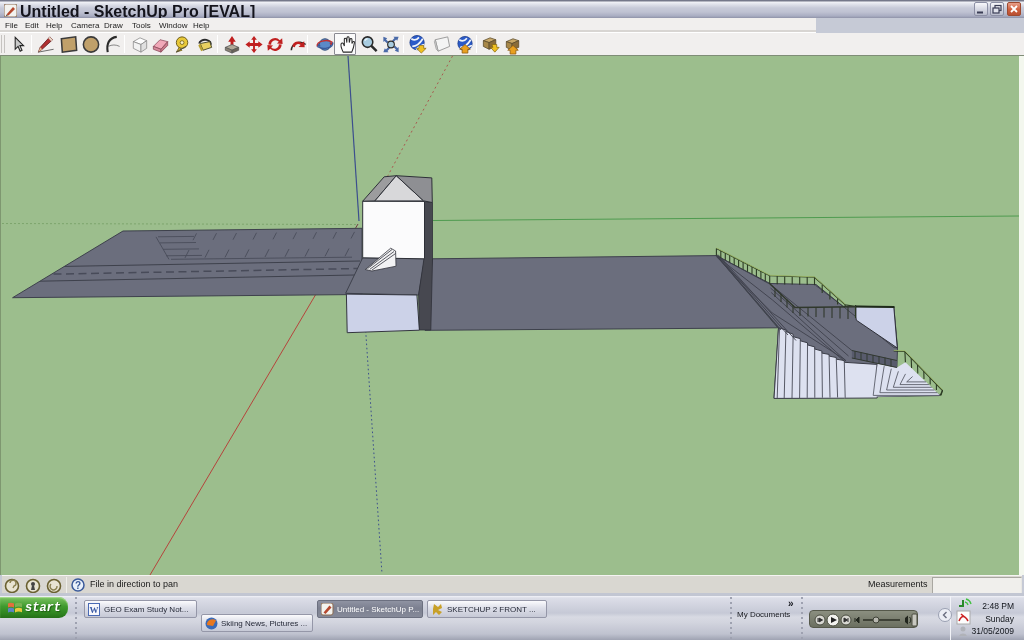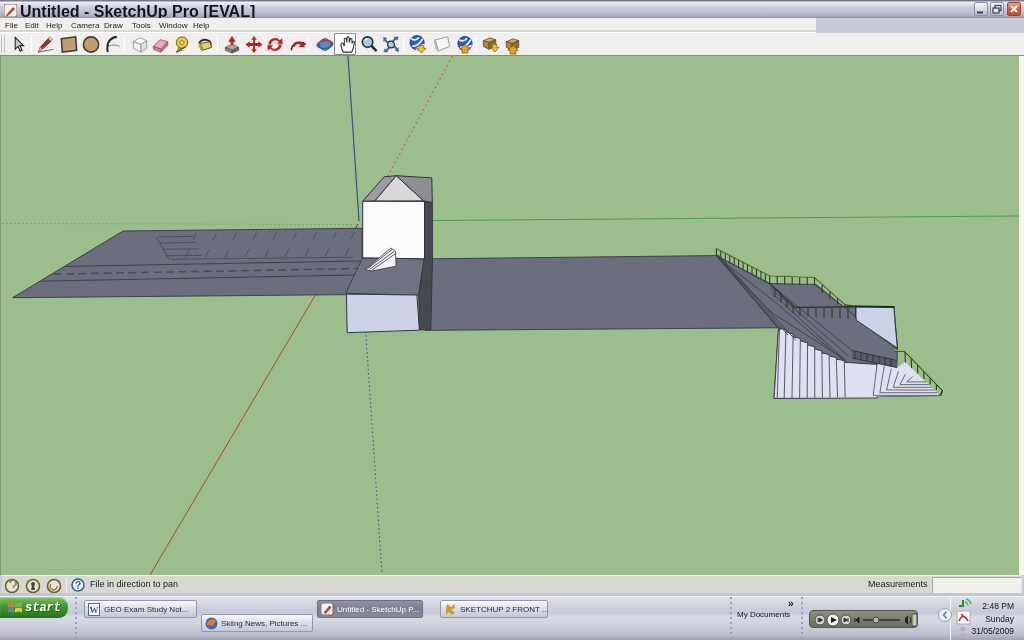--- a/index.html
+++ b/index.html
@@ -382,21 +382,21 @@
       </svg>
       <span class="lbl">Skiing News, Pictures ...</span>
     </div>
     <div class="tkbtn" id="tk3" style="left:317px;width:106px;">
       <svg width="13" height="13" style="position:absolute;left:3px;top:2px;">
         <rect x="0" y="0" width="12" height="12" rx="2" fill="#f3f3ef" stroke="#8a6a50"></rect>
         <path d="M2.5,9.5 L8.5,2.5 L10.5,4.5 L4.5,11 Z" fill="#b5482e"></path>
       </svg>
       <span class="lbl">Untitled - SketchUp P...</span>
     </div>
-    <div class="tkbtn" style="left:440px;width:108px;">
+    <div class="tkbtn" style="left:427px;width:120px;">
       <svg width="13" height="13" style="position:absolute;left:3px;top:2px;">
         <path d="M3,1 L7,4 L10,1 L11,5 L7,7 L11,9 L8,12 L5,9 L2,12 L2,6 Z" fill="#c8a028"></path>
       </svg>
       <span class="lbl">SKETCHUP 2 FRONT ...</span>
     </div>
 
     <div class="grip" style="left:729px;"></div>
     <div style="position:absolute;left:737px;top:14px;font-size:8px;color:#16181e;">My Documents</div>
     <div style="position:absolute;left:788px;top:2px;font-size:10px;font-weight:bold;color:#16181e;">»</div>
     <div class="grip" style="left:800px;"></div>

